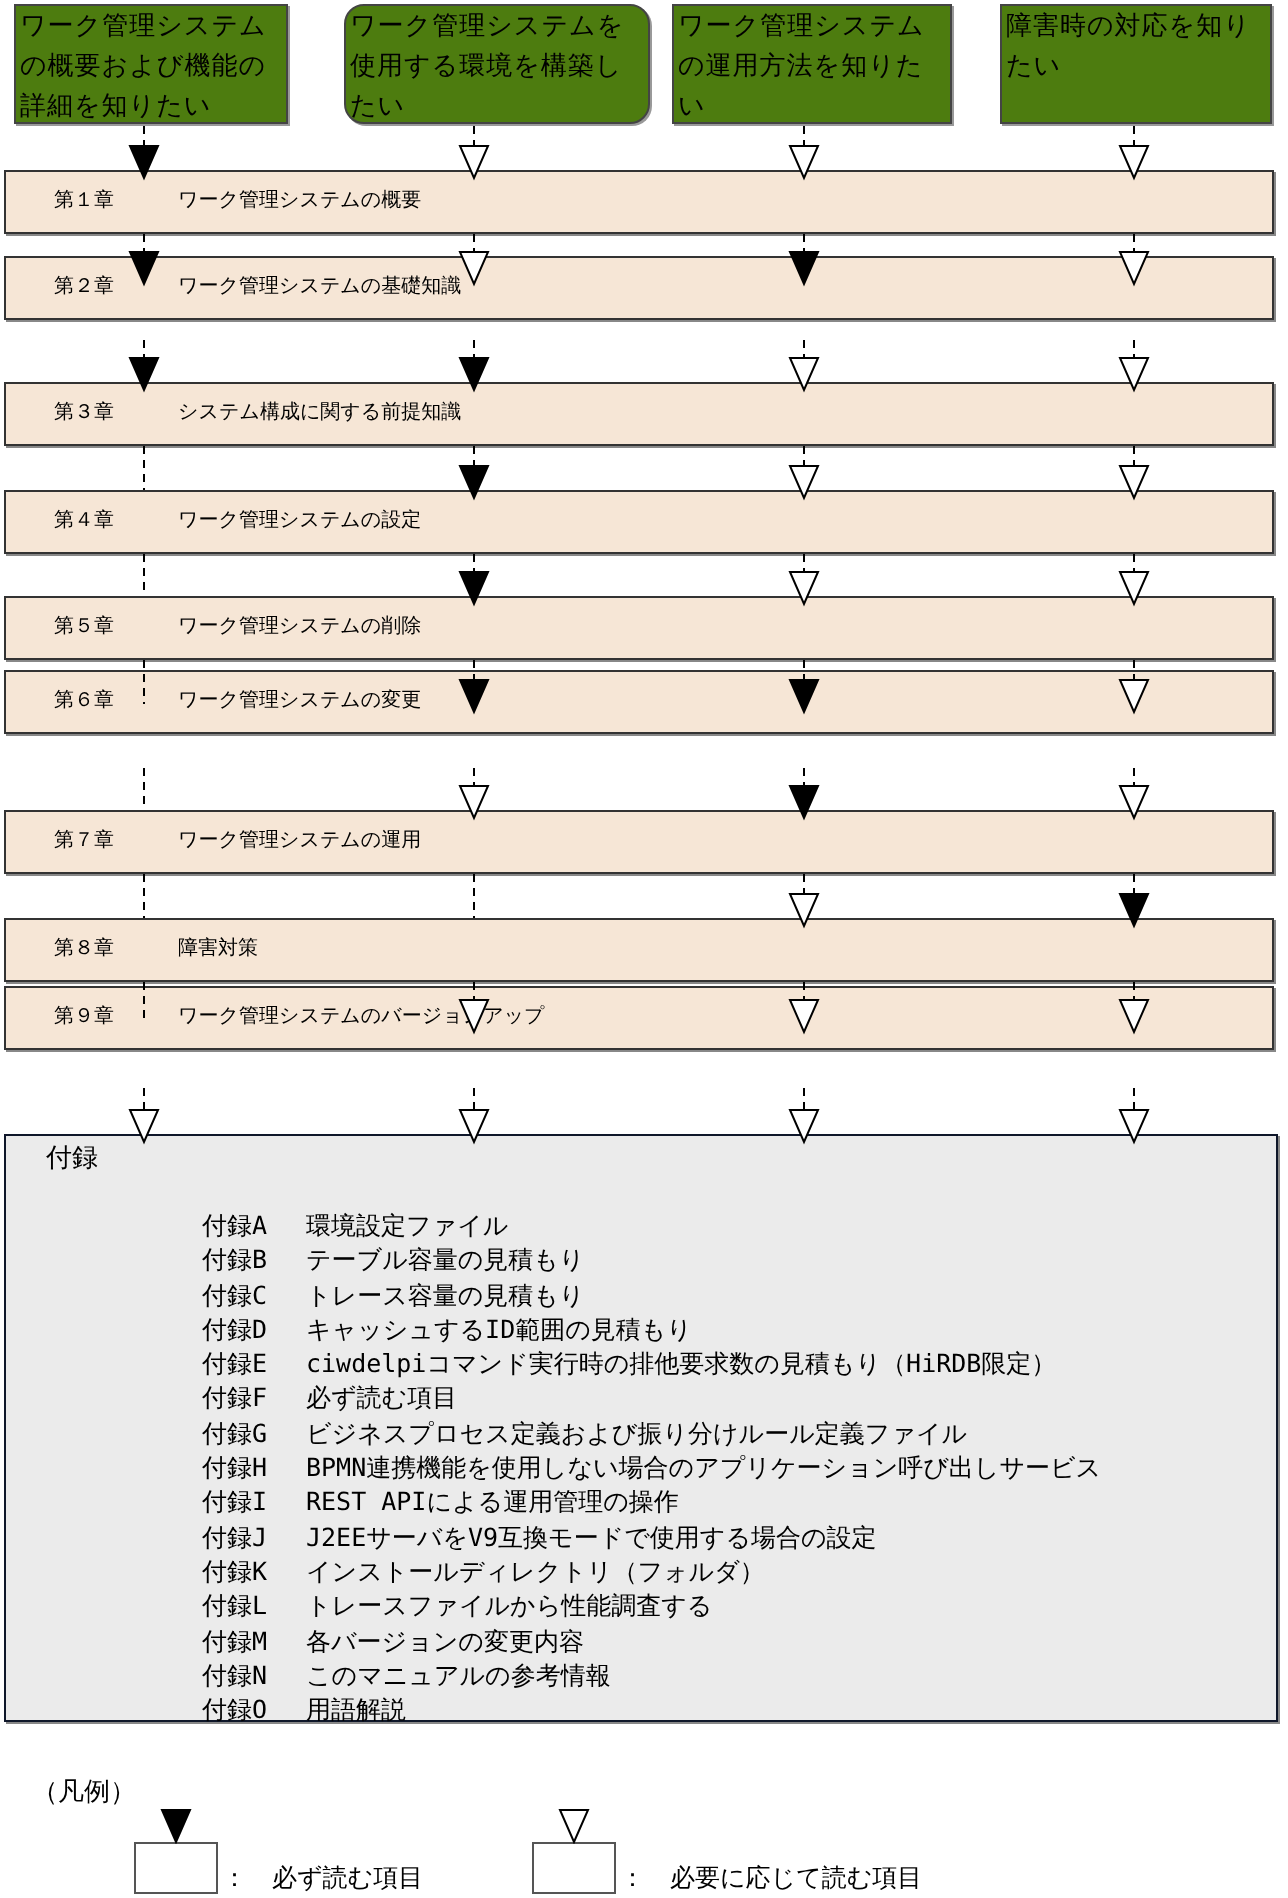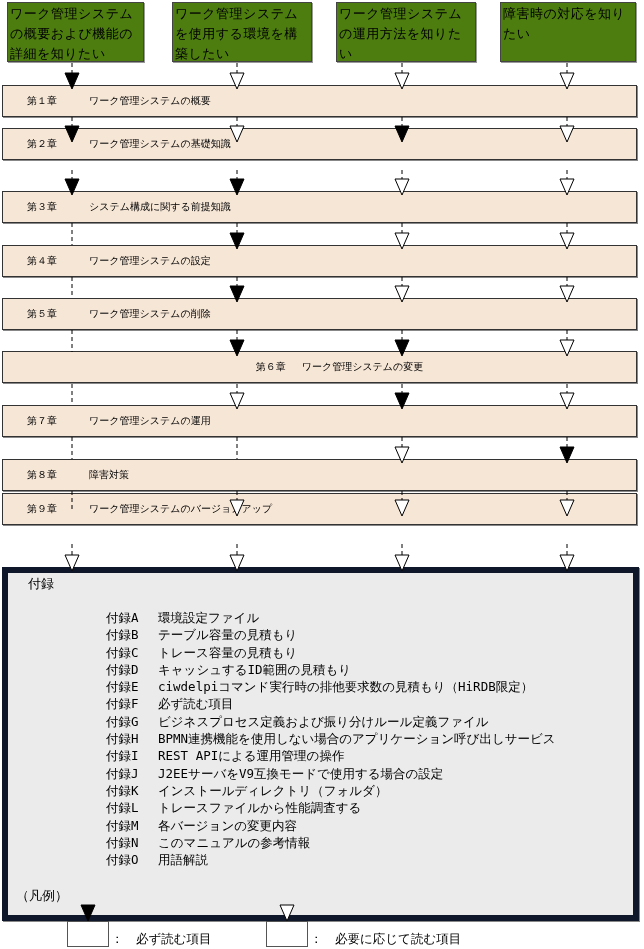--- a/index.html
+++ b/index.html
@@ -1,43 +1,43 @@
 <!DOCTYPE html>
 <html><head>
 <meta charset="utf-8">
 <style>
   html,body{margin:0;padding:0;background:#ffffff;}
   body{width:644px;height:949px;position:relative;overflow:hidden;font-family:"DejaVu Sans","Liberation Sans",sans-serif;color:#000;}
   .goal{position:absolute;top:2px;height:60px;border:1px solid #444;background:#4d7c0f;box-sizing:border-box;font-size:13px;line-height:20px;padding:1px 2px;letter-spacing:0.5px;box-shadow:1px 1px 0 #999;}
   .chapter{position:absolute;left:2px;width:635px;height:32px;background:#f6e6d6;border:1px solid #333;box-sizing:border-box;box-shadow:1px 1px 0 #888;font-size:10px;line-height:30px;padding-left:24px;}
   .chapter .num{display:inline-block;width:62px;}
-  .appendix{position:absolute;left:2px;top:567px;width:637px;height:354px;background:#ebebeb;border:6px solid #0f172a;box-sizing:border-box;box-shadow:1px 1px 0 #888;font-size:13px;}
+  .appendix{position:absolute;left:2px;top:567px;width:637px;height:294px;background:#ebebeb;border:1px solid #0f172a;box-sizing:border-box;box-shadow:1px 1px 0 #888;font-size:13px;}
   .appendix .title{position:absolute;left:20px;top:2px;}
   .appendix ul{list-style:none;margin:16px;padding:0;position:absolute;left:82px;top:20px;}
   .appendix li{height:17.3px;line-height:17.3px;white-space:nowrap;font-family:"DejaVu Sans Mono","Liberation Mono",monospace;font-size:12.5px;}
   .appendix li .k{display:inline-block;width:52px;}
   svg.arrows{position:absolute;left:0;top:0;pointer-events:none;}
   .legend-title{position:absolute;left:16px;top:887px;font-size:13px;}
   .legend-item{position:absolute;top:908px;font-size:12.5px;}
   .legend-box{position:absolute;top:921px;width:42px;height:26px;border:1px solid #555;background:#fff;box-sizing:border-box;}
 </style>
 </head>
 <body>
 
 <div class="goal" style="left:7px;width:137px;">ワーク管理システムの概要および機能の詳細を知りたい</div>
-<div class="goal" style="left:172px;width:140px;">ワーク管理システムを使用する環境を構築したい</div>
+<div class="goal" style="left:172px;width:153px;border-radius:10px;">ワーク管理システムを使用する環境を構築したい</div>
 <div class="goal" style="left:336px;width:140px;">ワーク管理システムの運用方法を知りたい</div>
 <div class="goal" style="left:500px;width:136px;">障害時の対応を知りたい</div>
 
 <div class="chapter" style="top:85px;"><span class="num">第１章</span><span>ワーク管理システムの概要</span></div>
 <div class="chapter" style="top:128px;"><span class="num">第２章</span><span>ワーク管理システムの基礎知識</span></div>
 <div class="chapter" style="top:191px;"><span class="num">第３章</span><span>システム構成に関する前提知識</span></div>
 <div class="chapter" style="top:245px;"><span class="num">第４章</span><span>ワーク管理システムの設定</span></div>
 <div class="chapter" style="top:298px;"><span class="num">第５章</span><span>ワーク管理システムの削除</span></div>
-<div class="chapter" style="top:351px;text-align:center;"><span class="num">第６章</span><span>ワーク管理システムの変更</span></div>
+<div class="chapter" style="top:335px;"><span class="num">第６章</span><span>ワーク管理システムの変更</span></div>
 <div class="chapter" style="top:405px;"><span class="num">第７章</span><span>ワーク管理システムの運用</span></div>
 <div class="chapter" style="top:459px;"><span class="num">第８章</span><span>障害対策</span></div>
 <div class="chapter" style="top:493px;"><span class="num">第９章</span><span>ワーク管理システムのバージョンアップ</span></div>
 
 <div class="appendix">
   <div class="title">付録</div>
   <ul>
     <li><span class="k">付録A</span><span>環境設定ファイル</span></li>
     <li><span class="k">付録B</span><span>テーブル容量の見積もり</span></li>
     <li><span class="k">付録C</span><span>トレース容量の見積もり</span></li>

